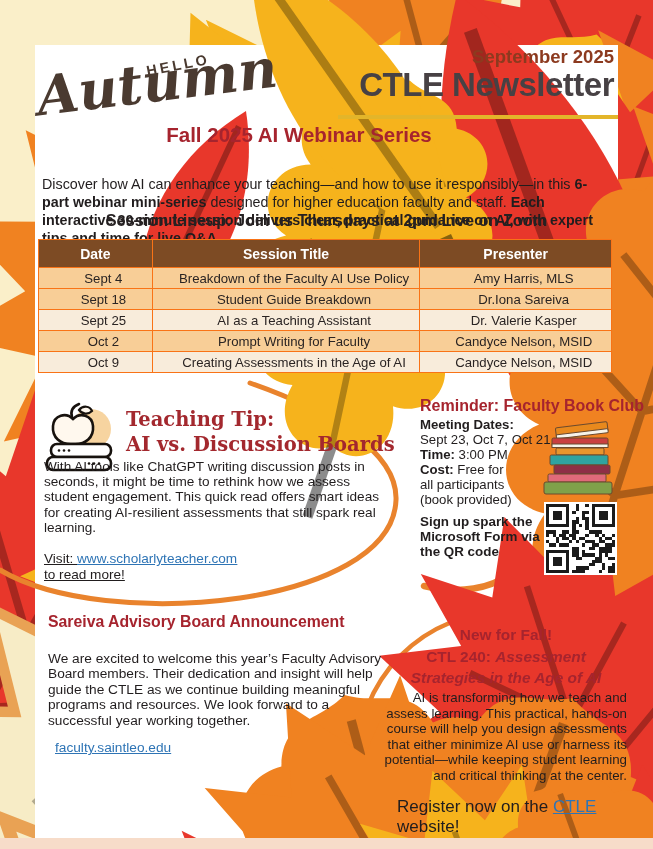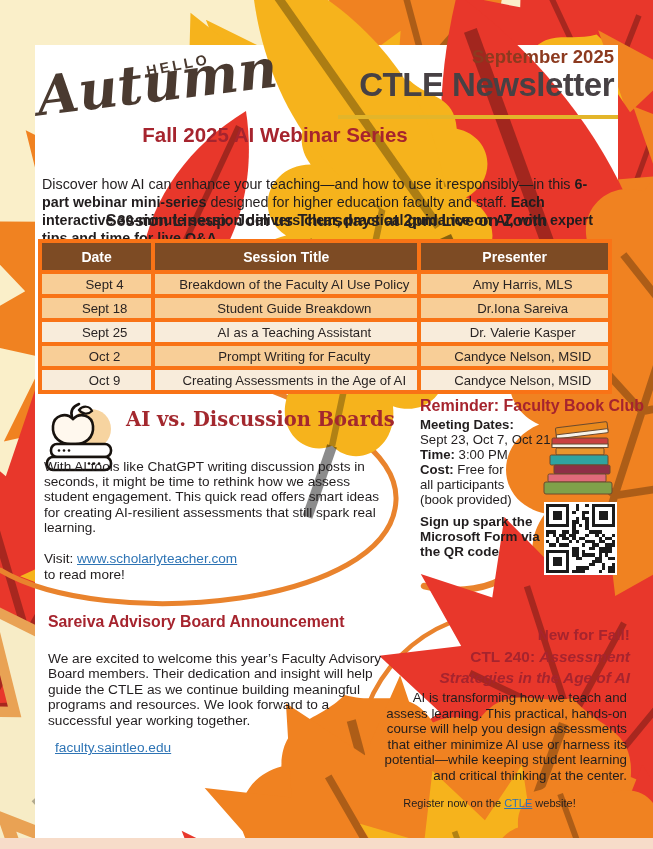--- a/index.html
+++ b/index.html
@@ -21,50 +21,50 @@
   .i{font-style:italic;}
   .link{color:var(--link_blue);text-decoration:underline;cursor:pointer;}
   
   .issue-date{right:39px;top:46px;font-size:18.5px;font-weight:bold;color:var(--rust);}
   .news-title{right:39px;top:66px;font-size:33px;font-weight:bold;color:var(--charcoal);letter-spacing:-.5px;}
   .gold-underline{right:35px;top:115px;width:280px;height:3.5px;background:var(--gold);}
   .logo-autumn{left:36px;top:50px;font-family:"DejaVu Serif",serif;font-style:italic;font-weight:bold;
                font-size:54px;color:#4A3A30;transform:rotate(-7deg);}
   .logo-hello{left:146px;top:57px;font-size:14.5px;font-weight:bold;letter-spacing:3px;color:#4A3A30;transform:rotate(-11deg);}
   
-  .webinar-title{left:35px;top:123px;width:480px;text-align:center;font-size:20.5px;font-weight:bold;color:var(--maroon);}
+  .webinar-title{left:35px;top:123px;width:480px;text-align:center;font-size:20.5px;font-weight:bold;color:var(--maroon);padding-left:24px;}
   .intro{left:42px;top:150px;width:572px;font-size:14.3px;line-height:18px;margin-top:25px;}
   .lineup{left:35px;top:211px;width:583px;text-align:center;font-size:16.3px;font-weight:bold;color:#262122;}
   table.sched{position:absolute;left:38px;top:239px;width:574px;border-collapse:collapse;z-index:5;}
-  table.sched th,table.sched td{border:4px solid #f97316;text-align:center;padding:0;}
+  table.sched th,table.sched td{border:1px solid #f97316;text-align:center;padding:0;}
   table.sched th{background:var(--table_header_bg);color:#fff;font-size:14px;height:27px;}
   table.sched td{font-size:13.2px;height:20px;color:#2A2423;padding-left:16px;}
   table.sched tr.odd td{background:var(--table_row_peach);}
   table.sched tr.even td{background:var(--table_row_cream);}
   
   .tip-title{left:126px;top:408px;font-family:"DejaVu Serif",serif;font-size:19.5px;font-weight:bold;
              color:#A3282E;line-height:1.26;}
   .tip-body{left:44px;top:459px;width:340px;font-size:13.6px;line-height:15.2px;}
-  .tip-visit{left:44px;top:551px;font-size:13.6px;line-height:15.6px;}
+  .tip-visit{left:44px;top:551px;font-size:13.6px;line-height:15.6px;text-decoration:underline;}
   
   .bc-title{left:420px;top:397px;width:200px;font-size:16px;font-weight:bold;color:var(--maroon);white-space:nowrap;}
   .bc-details{left:420px;top:417px;font-size:13.2px;line-height:15.1px;white-space:nowrap;}
   .bc-signup{left:420px;top:514px;font-size:13.4px;line-height:15.2px;white-space:nowrap;}
   .qr{left:544px;top:502px;width:73px;height:73px;background:#fff;display:grid;
       grid-template-columns:repeat(21,1fr);grid-template-rows:repeat(21,1fr);padding:2px;box-sizing:border-box;}
   .qr div{width:100%;height:100%;}
   .qr .on{background:#1B1B1B;}
   
   .adv-title{left:48px;top:613px;width:350px;font-size:15.8px;font-weight:bold;color:var(--maroon);}
   .adv-body{left:48px;top:651px;width:344px;font-size:13.7px;line-height:15.4px;}
   .adv-link{left:48px;top:740px;font-size:13.7px;margin-left:7px;}
   
-  .nc-heading{left:382px;top:624px;width:248px;text-align:right;font-size:15.4px;line-height:21.5px;color:var(--maroon);}
+  .nc-heading{left:382px;top:624px;width:248px;text-align:center;font-size:15.4px;line-height:21.5px;color:var(--maroon);}
   .nc-body{left:375px;top:690px;width:252px;text-align:right;font-size:13.3px;line-height:15.5px;}
-  .nc-register{left:367px;top:797px;width:245px;text-align:center;font-size:11px;}
+  .nc-register{left:397px;top:797px;width:245px;text-align:left;font-size:17px;}
 </style>
 </head>
 <body>
 
 <svg width="0" height="0" style="position:absolute" aria-hidden="true">
   <defs>
     <symbol id="sym-maple" viewBox="0 0 100 115" overflow="visible">
       <path d="M50 2 L59 20 L74 9 L70 29 L90 25 L80 43 L99 48 L81 59 L95 73 L73 72 L77 92 L58 82 L50 106 L42 82 L23 92 L27 72 L5 73 L19 59 L1 48 L20 43 L10 25 L30 29 L26 9 L41 20 Z"></path>
       <path d="M50 20 L50 96 M50 55 L30 36 M50 55 L70 36 M50 72 L28 58 M50 72 L72 58" fill="none" stroke="#000" stroke-opacity=".28" stroke-width="1.6"></path>
       <path d="M50 106 L50 114" fill="none" stroke="#000" stroke-opacity=".45" stroke-width="2.5"></path>
@@ -210,20 +210,21 @@
     <g fill="#17120E">
       <circle cx="15" cy="48.5" r="1.3"></circle>
         <circle cx="20" cy="48.5" r="1.3"></circle>
         <circle cx="25" cy="48.5" r="1.3"></circle>
       <circle cx="45" cy="61.5" r="1.3"></circle>
         <circle cx="50" cy="61.5" r="1.3"></circle>
         <circle cx="55" cy="61.5" r="1.3"></circle>
     </g>
   </svg>
   <div class="abs z5 tip-title">
+    <div>Teaching Tip:</div>
     <div>AI vs. Discussion Boards</div>
   </div>
   <div class="abs z5 tip-body">With AI tools like ChatGPT writing discussion posts in seconds, it might be time to rethink how we assess student engagement. This quick read offers smart ideas for creating AI-resilient assessments that still spark real learning.</div>
   <div class="abs z5 tip-visit"><span>Visit: </span><a href="#" class="link">www.scholarlyteacher.com</a><br><span>to read more!</span></div>
 
   <div class="abs z5 bc-title">Reminder: Faculty Book Club</div>
   <div class="abs z5 bc-details"><span class="b">Meeting Dates:</span><br><span>Sept 23, Oct 7, Oct 21</span><br><span class="b">Time:</span><span> 3:00 PM</span><br><span class="b">Cost:</span><span> Free for</span><br><span>all participants</span><br><span>(book provided)</span></div>
   <div class="abs z5 bc-signup"><span class="b">Sign up spark the</span><br><span class="b">Microsoft Form via</span><br><span class="b">the QR code</span></div>
   <svg class="abs z5" style="left:540px;top:420px" width="80" height="82" viewBox="0 0 80 82">
     <g stroke="#6B4A2E" stroke-width="1">

